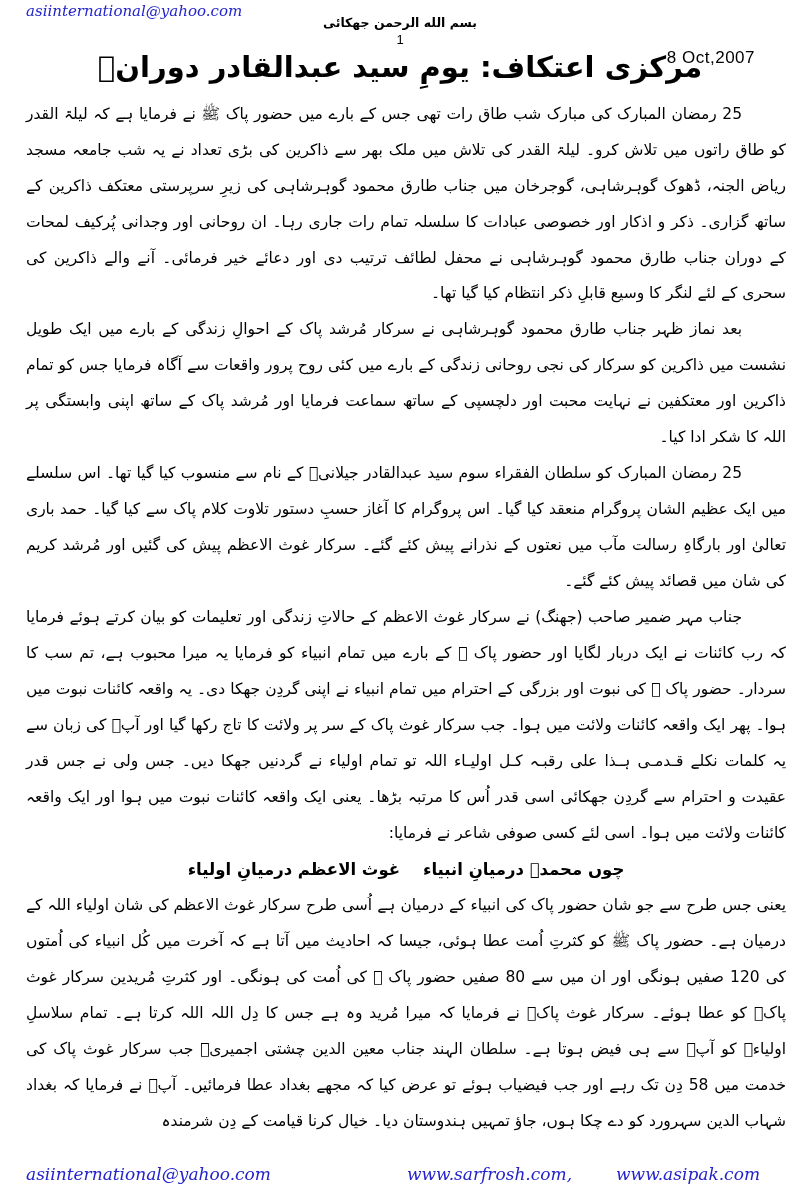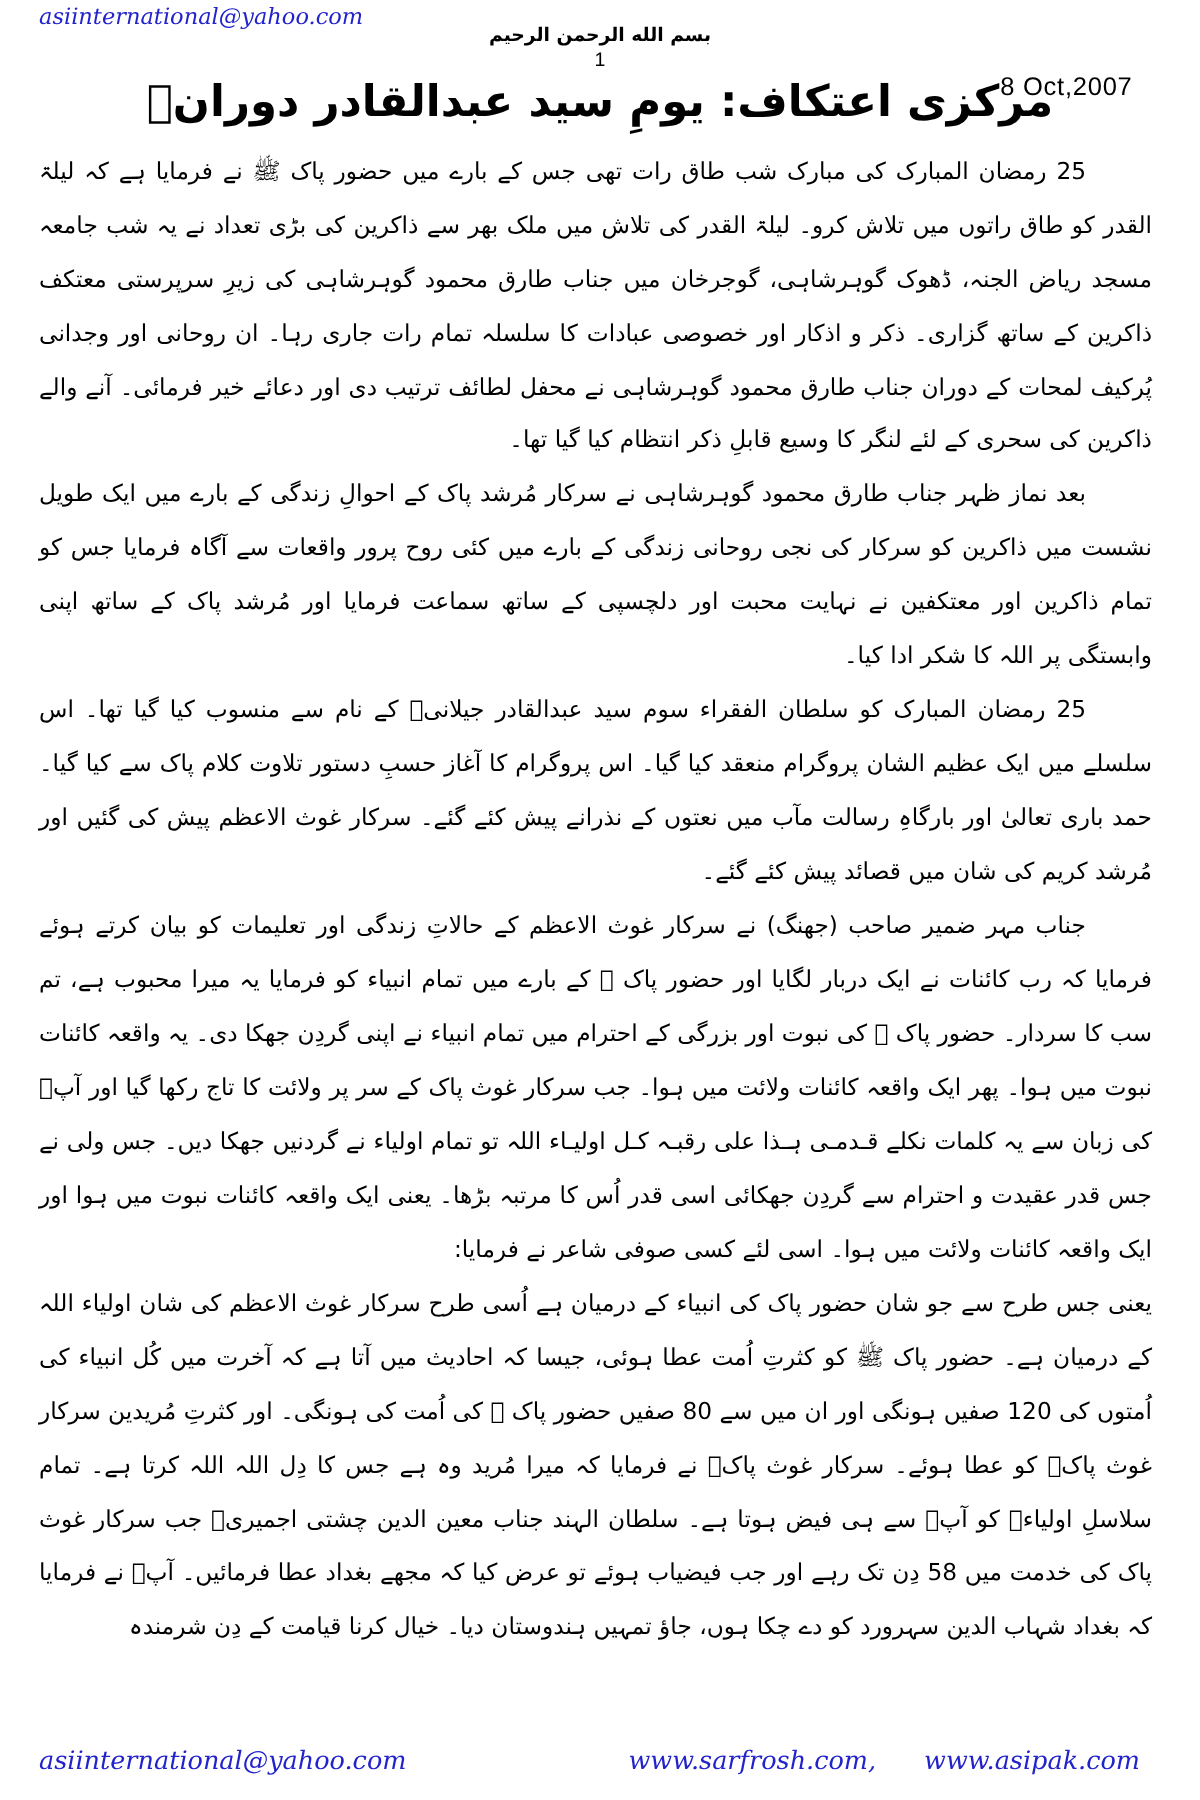--- a/index.html
+++ b/index.html
@@ -40,21 +40,21 @@
   }
   .doc-title {
     margin: 2px 60px 6px 60px;
     text-align: center;
     direction: rtl;
     font-size: 29px;
     font-weight: bold;
     line-height: 1.3;
   }
   .content {
-    padding: 4px 32px 0 26px;
+    padding: 4px 14px 0 26px;
     direction: rtl;
     text-align: justify;
     font-size: 15.5px;
     line-height: 2.32;
   }
   .para { margin: 0; text-indent: 44px; }
   .para.flush { text-indent: 0; }
   .verse {
     margin: 1px 0;
     text-align: center;
@@ -69,40 +69,41 @@
     left: 26px; right: 40px; bottom: 16px;
     display: flex;
     align-items: baseline;
     justify-content: space-between;
     font-family: "DejaVu Serif", serif;
     font-style: italic;
     font-size: 17px;
     color: #2323cc;
   }
   .footer a { color: #2323cc; text-decoration: none; }
-  .footer .links { display: flex; gap: 32px; }
+  .footer .links { display: flex; gap: 44px; }
 </style>
 </head>
 <body>
 
 <a class="top-email" href="#">asiinternational@yahoo.com</a>
 
-<div class="bismillah">بسم الله الرحمن الرحيم</div>
+<div class="bismillah">بسم الله الرحمن جھکائی</div>
 
 <div class="page-number">1</div>
 
 <div class="date">8 Oct,2007</div>
 
 <div class="doc-title">مرکزی اعتکاف:  یومِ سید عبدالقادر دورانؒ</div>
 
 <div class="content">
   <p class="para">25 رمضان المبارک کی مبارک شب طاق رات تھی جس کے بارے میں حضور پاک ﷺ نے فرمایا ہے کہ لیلۃ القدر کو طاق راتوں میں تلاش کرو۔ لیلۃ القدر کی تلاش میں ملک بھر سے ذاکرین کی بڑی تعداد نے یہ شب جامعہ مسجد ریاض الجنہ، ڈھوک گوہرشاہی، گوجرخان میں جناب طارق محمود گوہرشاہی کی زیرِ سرپرستی معتکف ذاکرین کے ساتھ گزاری۔ ذکر و اذکار اور خصوصی عبادات کا سلسلہ تمام رات جاری رہا۔ ان روحانی اور وجدانی پُرکیف لمحات کے دوران جناب طارق محمود گوہرشاہی نے محفل لطائف ترتیب دی اور دعائے خیر فرمائی۔ آنے والے ذاکرین کی سحری کے لئے لنگر کا وسیع قابلِ ذکر انتظام کیا گیا تھا۔</p>
   <p class="para">بعد نماز ظہر جناب طارق محمود گوہرشاہی نے سرکار مُرشد پاک کے احوالِ زندگی کے بارے میں ایک طویل نشست میں ذاکرین کو سرکار کی نجی روحانی زندگی کے بارے میں کئی روح پرور واقعات سے آگاہ فرمایا جس کو تمام ذاکرین اور معتکفین نے نہایت محبت اور دلچسپی کے ساتھ سماعت فرمایا اور مُرشد پاک کے ساتھ اپنی وابستگی پر اللہ کا شکر ادا کیا۔</p>
   <p class="para">25 رمضان المبارک کو سلطان الفقراء سوم سید عبدالقادر جیلانیؒ کے نام سے منسوب کیا گیا تھا۔ اس سلسلے میں ایک عظیم الشان پروگرام منعقد کیا گیا۔ اس پروگرام کا آغاز حسبِ دستور تلاوت کلام پاک سے کیا گیا۔ حمد باری تعالیٰ اور بارگاہِ رسالت مآب میں نعتوں کے نذرانے پیش کئے گئے۔ سرکار غوث الاعظم پیش کی گئیں اور مُرشد کریم کی شان میں قصائد پیش کئے گئے۔</p>
   <p class="para">جناب مہر ضمیر صاحب (جھنگ) نے سرکار غوث الاعظم کے حالاتِ زندگی اور تعلیمات کو بیان کرتے ہوئے فرمایا کہ رب کائنات نے ایک دربار لگایا اور حضور پاک ﷺ کے بارے میں تمام انبیاء کو فرمایا یہ میرا محبوب ہے، تم سب کا سردار۔ حضور پاک ﷺ کی نبوت اور بزرگی کے احترام میں تمام انبیاء نے اپنی گردِن جھکا دی۔ یہ واقعہ کائنات نبوت میں ہوا۔ پھر ایک واقعہ کائنات ولائت میں ہوا۔ جب سرکار غوث پاک کے سر پر ولائت کا تاج رکھا گیا اور آپؒ کی زبان سے یہ کلمات نکلے قـدمـی ہـذا علی رقبـہ کـل اولیـاء اللہ تو تمام اولیاء نے گردنیں جھکا دیں۔ جس ولی نے جس قدر عقیدت و احترام سے گردِن جھکائی اسی قدر اُس کا مرتبہ بڑھا۔ یعنی ایک واقعہ کائنات نبوت میں ہوا اور ایک واقعہ کائنات ولائت میں ہوا۔ اسی لئے کسی صوفی شاعر نے فرمایا:</p>
+  <div class="verse">چوں محمدؐ درمیانِ انبیاء    غوث الاعظم درمیانِ اولیاء</div>
   <p class="para flush">یعنی جس طرح سے جو شان حضور پاک کی انبیاء کے درمیان ہے اُسی طرح سرکار غوث الاعظم کی شان اولیاء اللہ کے درمیان ہے۔ حضور پاک ﷺ کو کثرتِ اُمت عطا ہوئی، جیسا کہ احادیث میں آتا ہے کہ آخرت میں کُل انبیاء کی اُمتوں کی 120 صفیں ہونگی اور ان میں سے 80 صفیں حضور پاک ﷺ کی اُمت کی ہونگی۔ اور کثرتِ مُریدین سرکار غوث پاکؒ کو عطا ہوئے۔ سرکار غوث پاکؒ نے فرمایا کہ میرا مُرید وہ ہے جس کا دِل اللہ اللہ کرتا ہے۔ تمام سلاسلِ اولیاءؒ کو آپؒ سے ہی فیض ہوتا ہے۔ سلطان الہند جناب معین الدین چشتی اجمیریؒ جب سرکار غوث پاک کی خدمت میں 58 دِن تک رہے اور جب فیضیاب ہوئے تو عرض کیا کہ مجھے بغداد عطا فرمائیں۔ آپؒ نے فرمایا کہ بغداد شہاب الدین سہرورد کو دے چکا ہوں، جاؤ تمہیں ہندوستان دیا۔ خیال کرنا قیامت کے دِن شرمندہ</p>
 </div>
 
 <div class="footer">
   <a href="#">asiinternational@yahoo.com</a>
   <span class="links">
     <a href="#">www.sarfrosh.com,</a>
     <a href="#">www.asipak.com</a>
   </span>
 </div>

